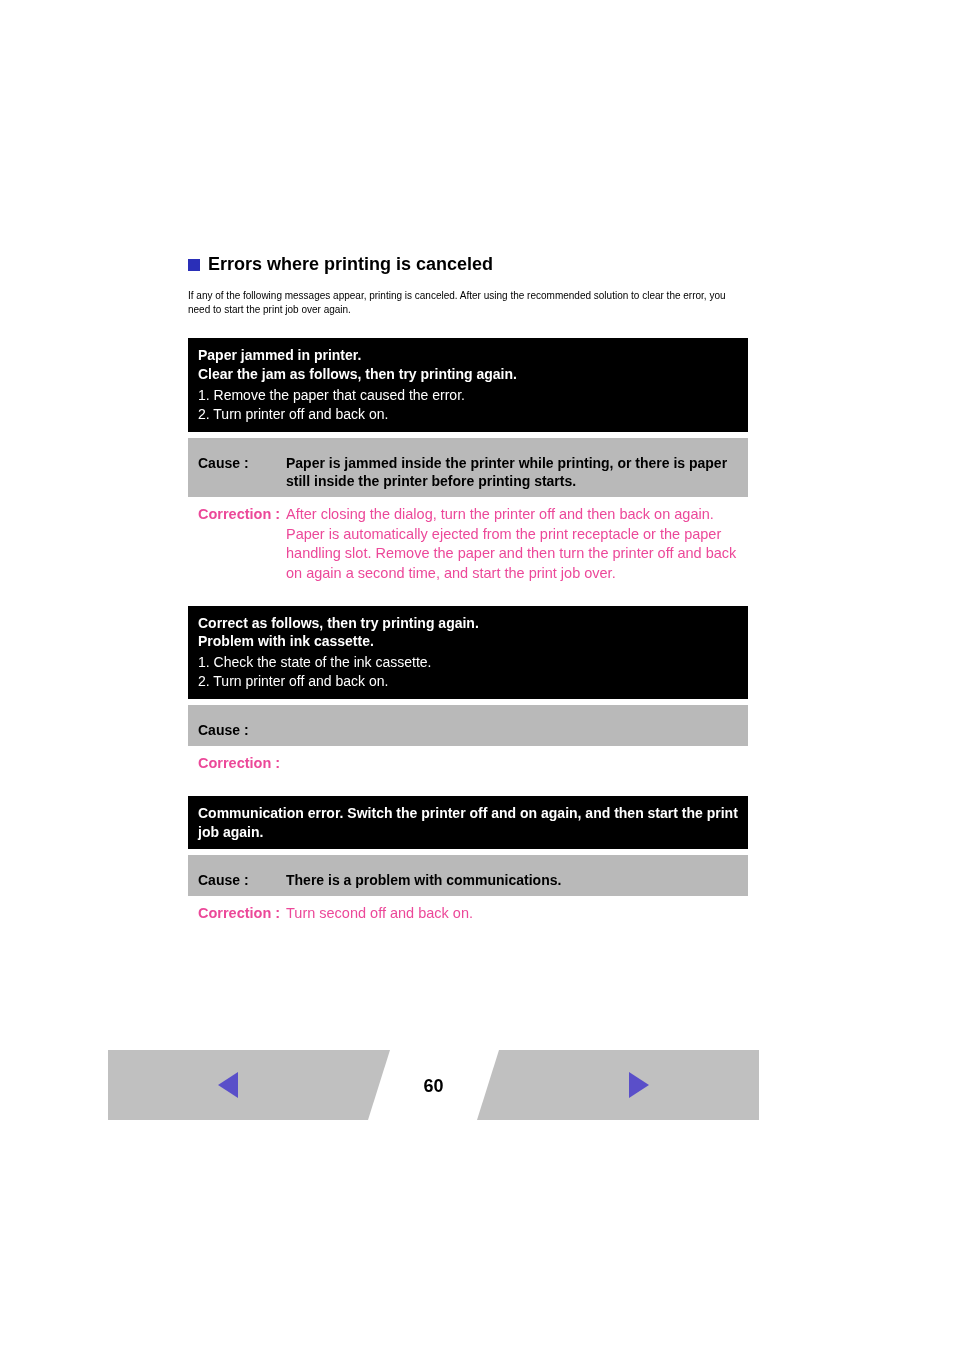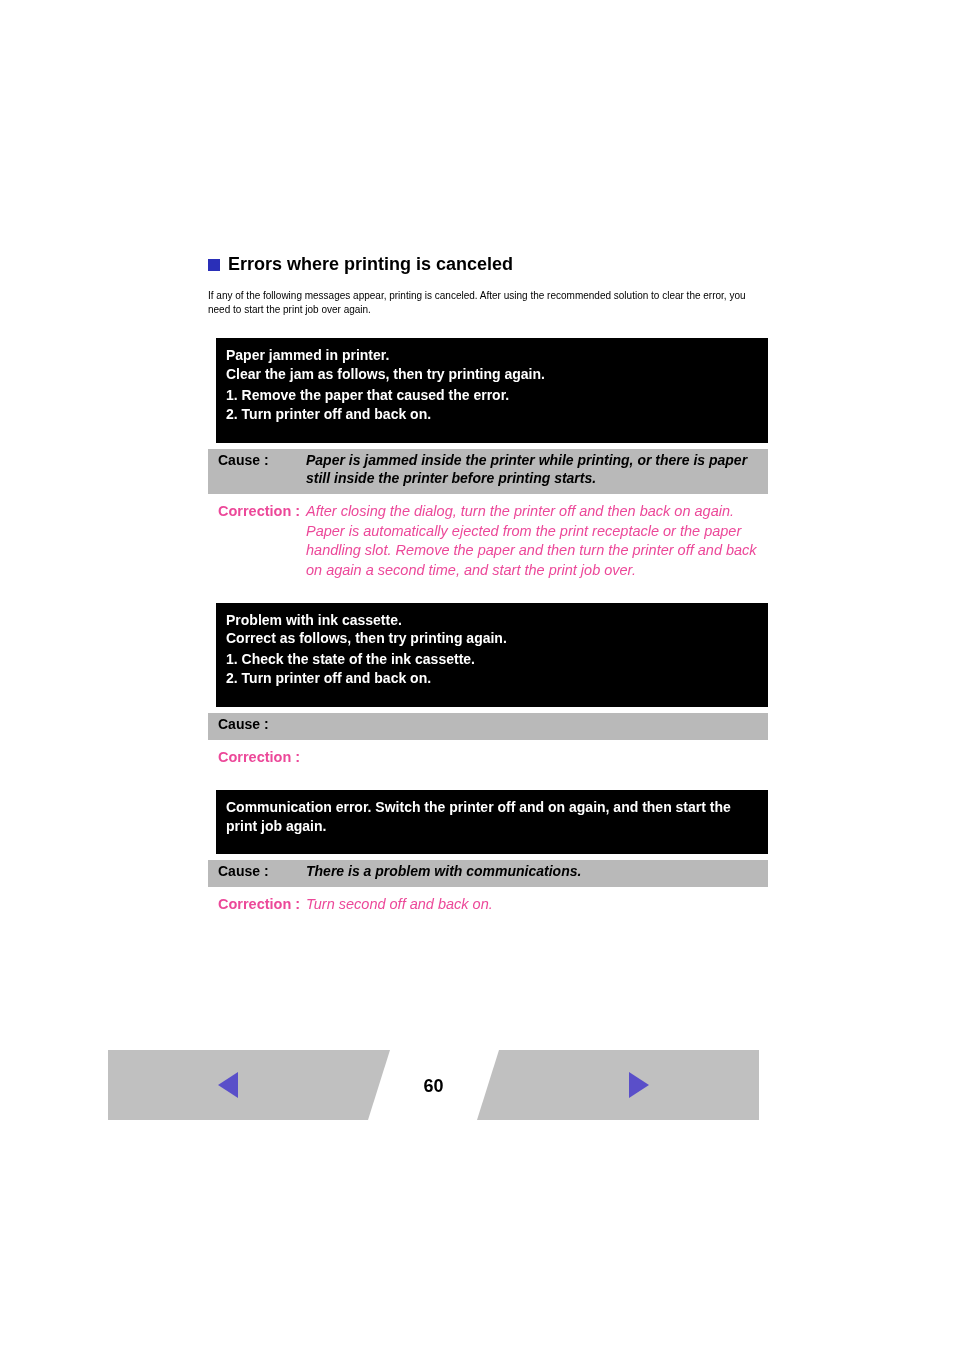--- a/index.html
+++ b/index.html
@@ -1,30 +1,30 @@
 <!DOCTYPE html>
 <html><head>
 <meta charset="utf-8">
 <style>
   * { margin: 0; padding: 0; box-sizing: border-box; }
   html, body { width: 954px; height: 1351px; background: #fff; font-family: Arial, Helvetica, sans-serif; }
   .page { position: relative; width: 954px; height: 1351px; }
-  .content { position: absolute; left: 208px; top: 254px; width: 560px; }
+  .content { position: absolute; left: 188px; top: 254px; width: 560px; }
   .section-title-row { display: flex; align-items: center; margin-bottom: 14px; }
   .sq { width: 12px; height: 12px; background: #2a2fb8; margin-right: 8px; flex-shrink: 0; }
   .section-title { font-size: 18px; font-weight: bold; color: #000; }
   .intro { font-size: 10px; line-height: 1.35; color: #000; margin-bottom: 22px; }
 
-  .black-box { background: #000; color: #fff; padding: 8px 10px 19px 10px; font-size: 14px; font-weight: bold; line-height: 1.35; margin-left: 8px; }
-  .black-box .steps { font-weight: bold; margin-top: 2px; }
+  .black-box { background: #000; color: #fff; padding: 8px 10px 8px 10px; font-size: 14px; font-weight: bold; line-height: 1.35; }
+  .black-box .steps { font-weight: normal; margin-top: 2px; }
   .black-box .step { display: block; }
 
-  .gray-row { background: #b9b9b9; padding: 2px 10px 6px 10px; margin-top: 6px; display: flex; font-size: 14px; font-weight: bold; color: #000; line-height: 1.35; }
+  .gray-row { background: #b9b9b9; padding: 16px 10px 6px 10px; margin-top: 6px; display: flex; font-size: 14px; font-weight: bold; color: #000; line-height: 1.35; }
   .label-col { width: 88px; flex-shrink: 0; }
-  .text-col { flex: 1; font-style: italic; }
+  .text-col { flex: 1; }
 
   .plain-row { padding: 8px 10px 0 10px; display: flex; font-size: 14.5px; color: #ec4899; line-height: 1.35; }
   .plain-row .label-col { font-weight: bold; }
   .plain-row .text-col { font-weight: normal; }
 
   .block { margin-bottom: 22px; }
 
   .footer { position: absolute; left: 108px; top: 1050px; width: 651px; height: 70px; }
   .footer-bar { position: absolute; left: 0; top: 0; width: 651px; height: 70px; }
   .bar-left { position: absolute; left: 0; top: 0; width: 260px; height: 70px; background: #c0c0c0; }
@@ -65,22 +65,22 @@
         <div class="text-col">Paper is jammed inside the printer while printing, or there is paper still inside the printer before printing starts.</div>
       </div>
       <div class="plain-row">
         <div class="label-col">Correction :</div>
         <div class="text-col">After closing the dialog, turn the printer off and then back on again. Paper is automatically ejected from the print receptacle or the paper handling slot. Remove the paper and then turn the printer off and back on again a second time, and start the print job over.</div>
       </div>
     </div>
 
     <div class="block">
       <div class="black-box">
+        <div>Correct as follows, then try printing again.</div>
         <div>Problem with ink cassette.</div>
-        <div>Correct as follows, then try printing again.</div>
         <div class="steps">
           <span class="step">1.  Check the state of the ink cassette.</span>
           <span class="step">2.  Turn printer off and back on.</span>
         </div>
       </div>
       <div class="gray-row">
         <div class="label-col">Cause :</div>
       </div>
       <div class="plain-row">
         <div class="label-col">Correction :</div>

